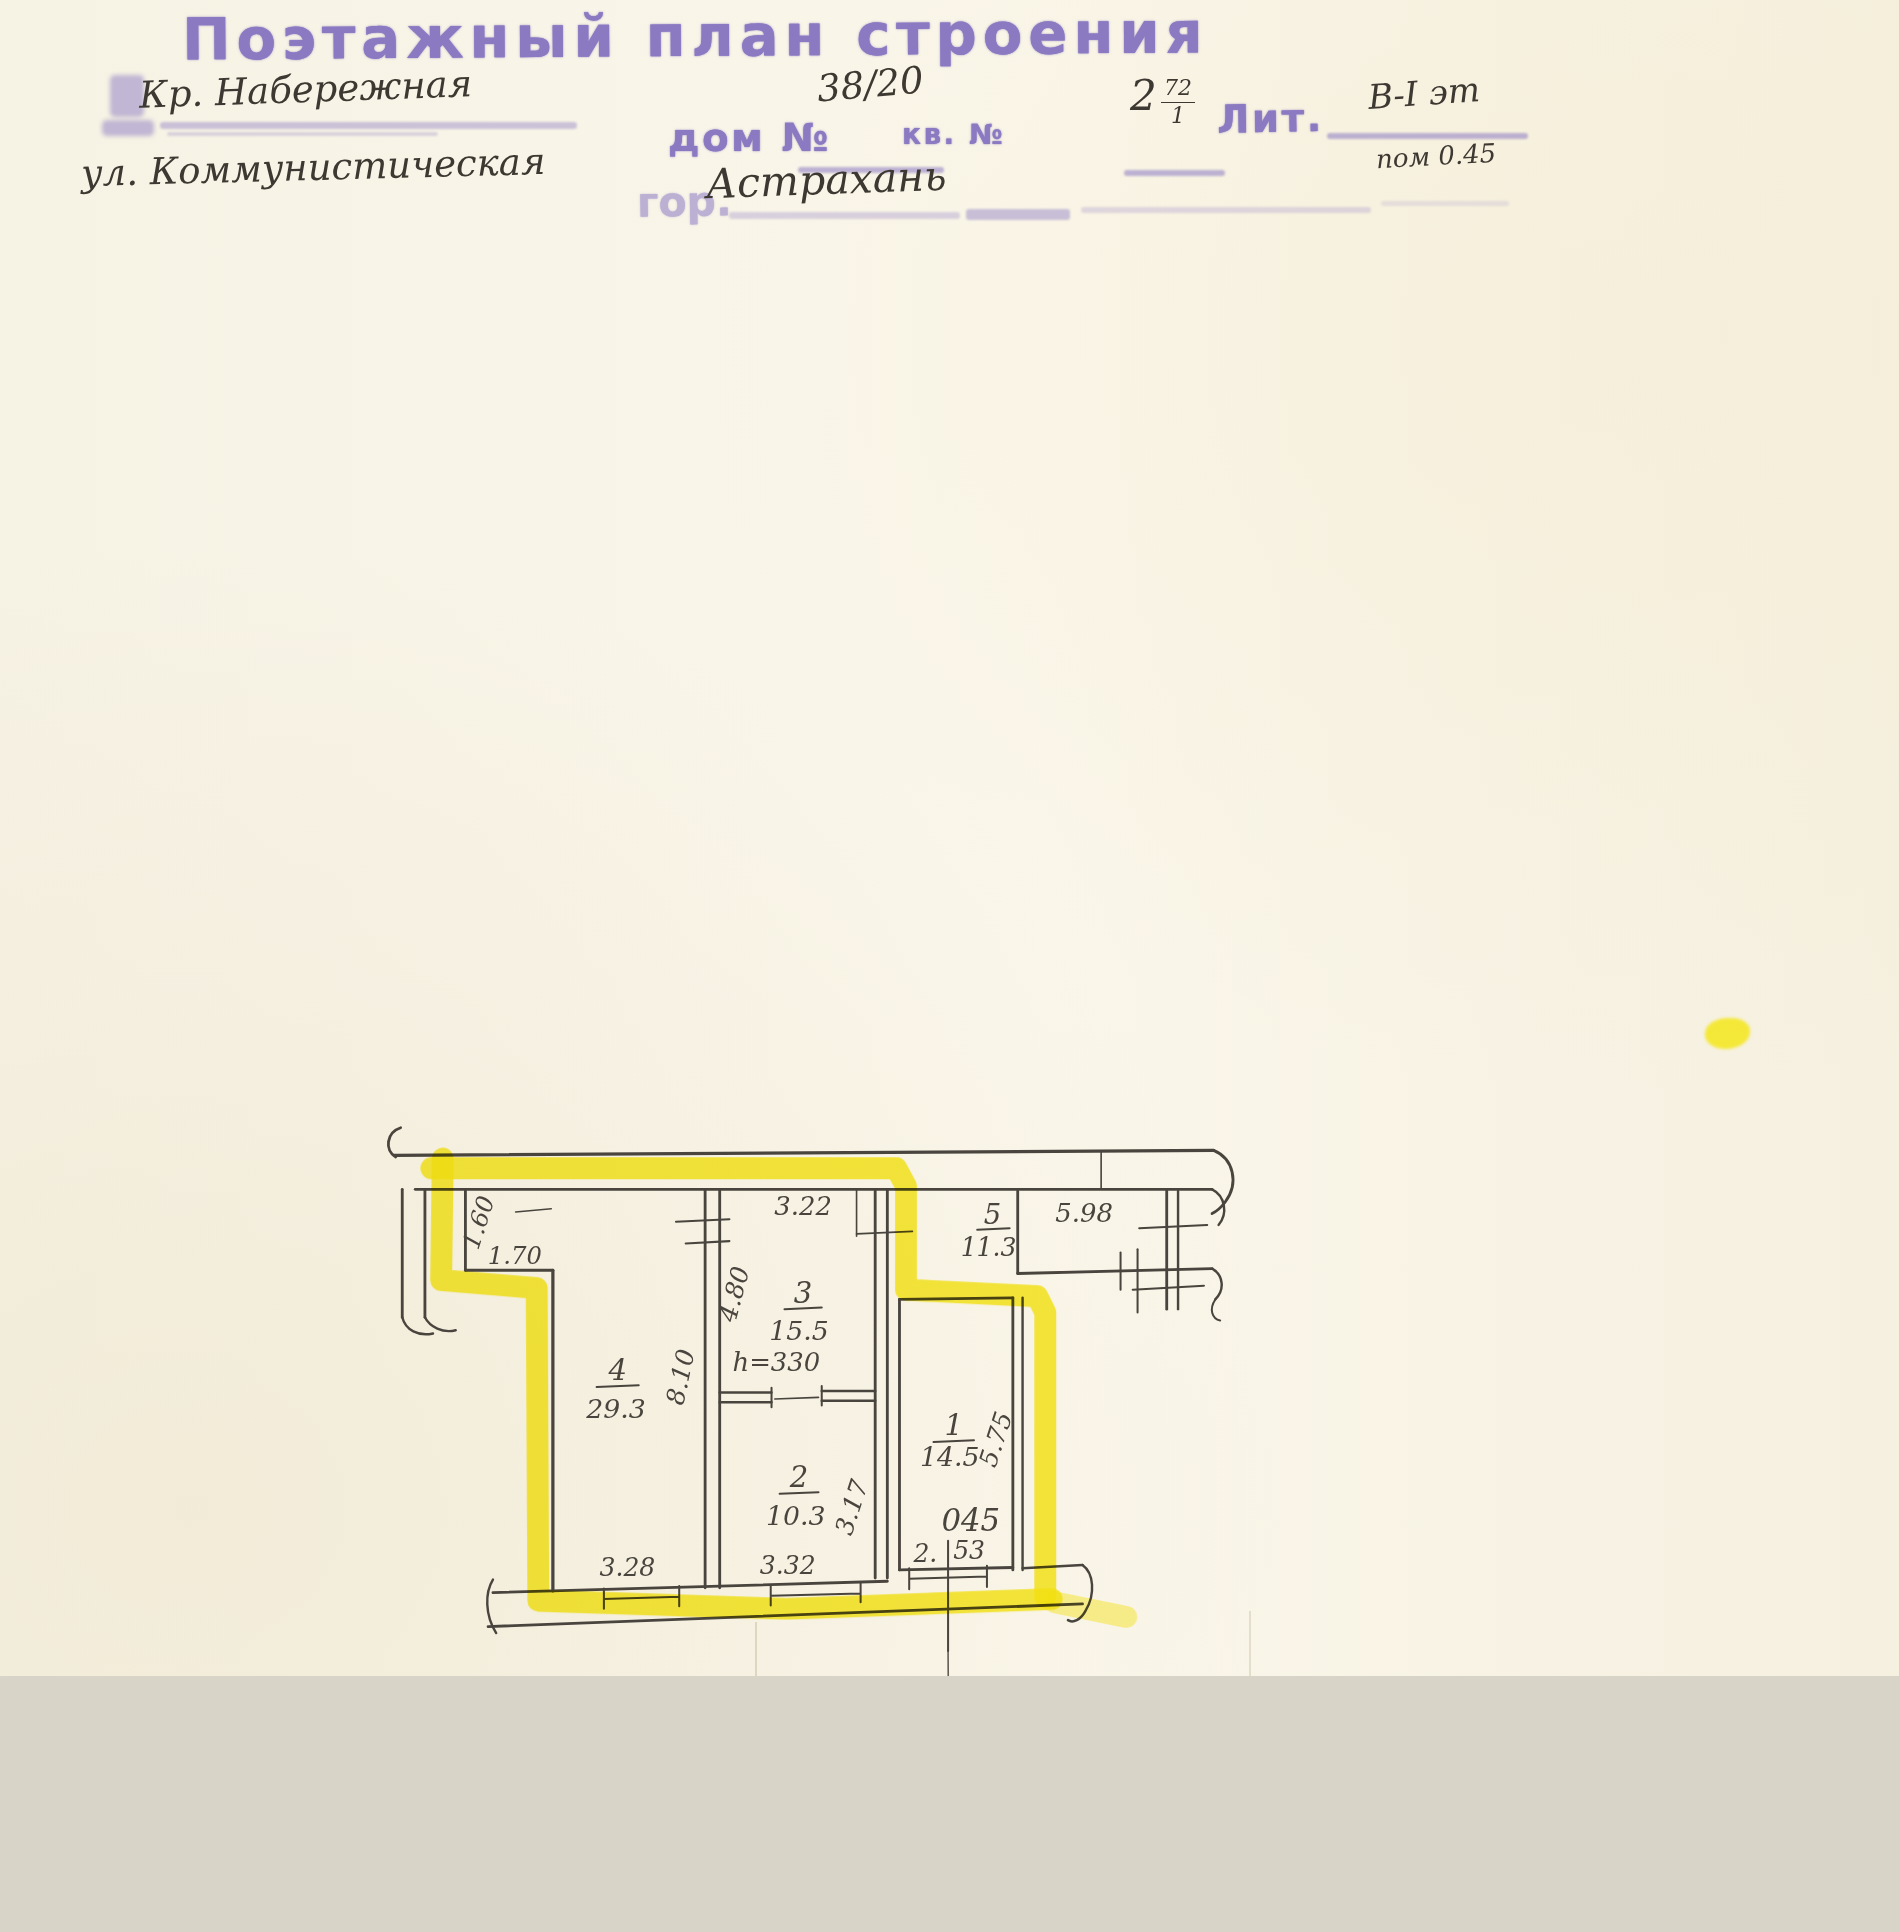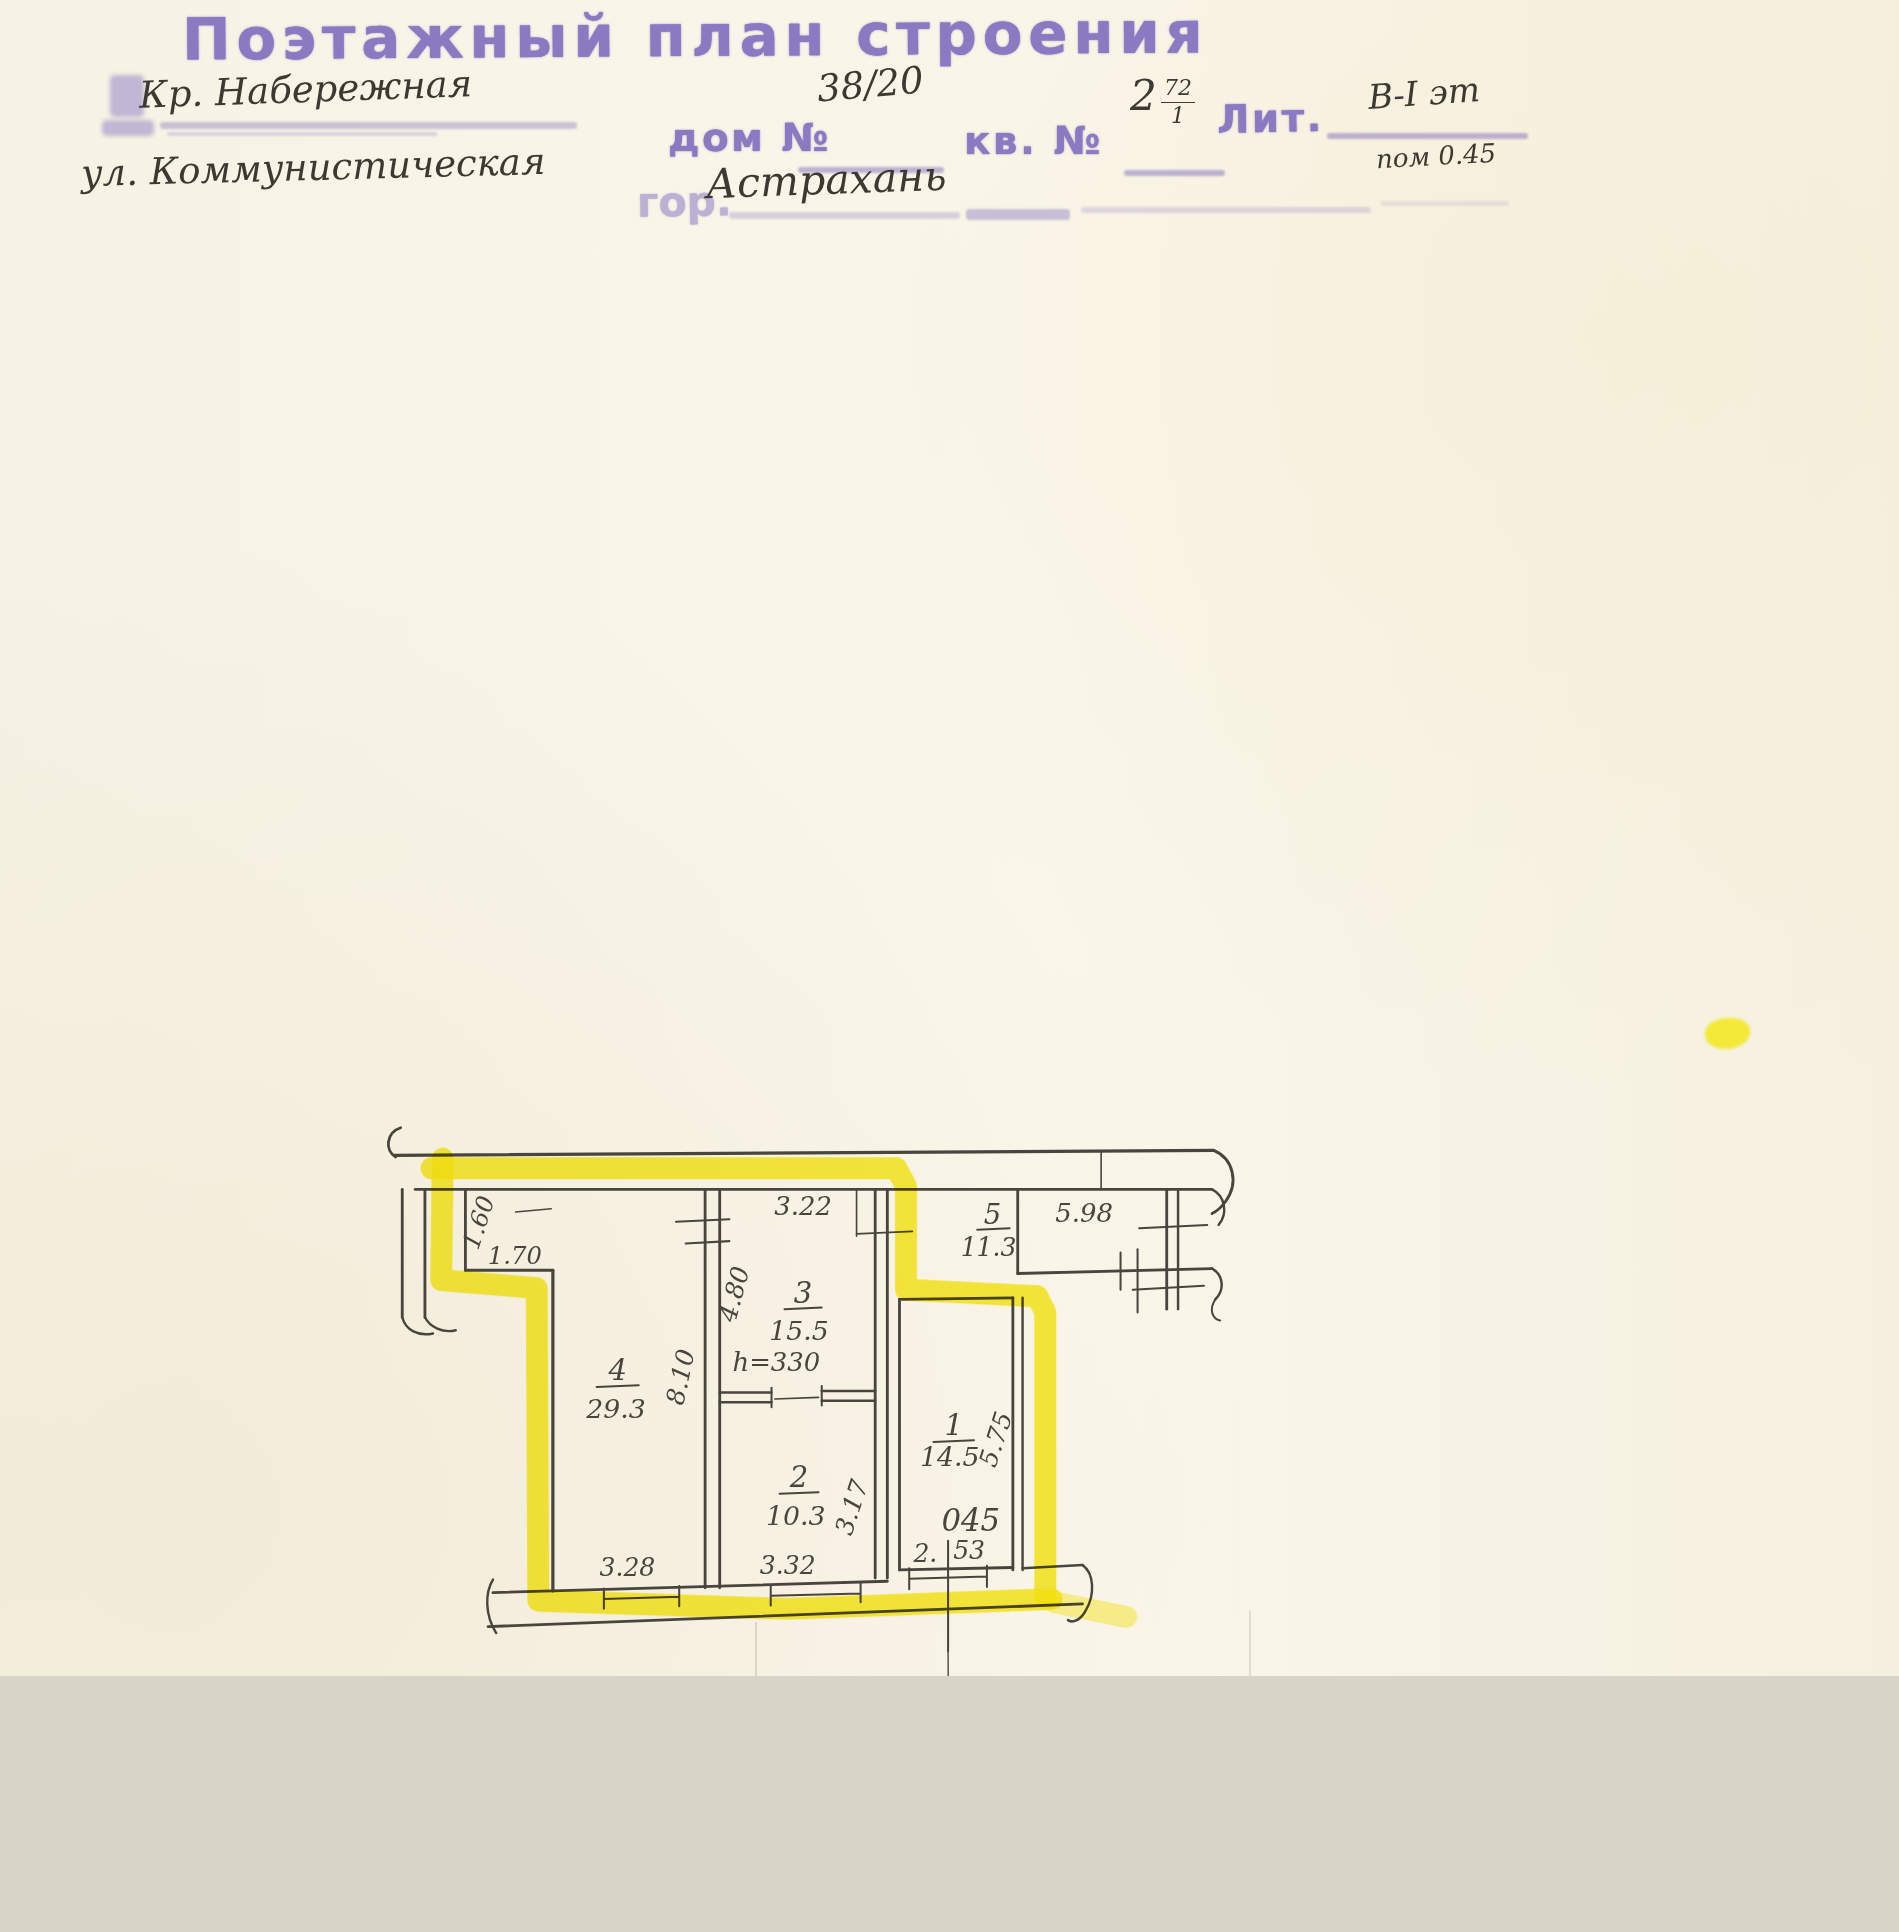--- a/index.html
+++ b/index.html
@@ -58,21 +58,21 @@
   <div class="pblob" style="left:102px;top:120px;width:52px;height:16px;"></div>
 
   <div class="abs hand" style="left:139px;top:68px;font-size:37px;transform:rotate(-2deg);">Кр. Набережная</div>
   <div class="pline" style="left:160px;top:122px;width:417px;height:7.3px;opacity:.75;"></div>
   <div class="pline" style="left:167px;top:132px;width:271px;height:4px;opacity:.5;"></div>
 
   <div class="abs stamp" style="left:668px;top:115px;font-size:39px;letter-spacing:2.4px;">дом №</div>
   <div class="abs hand" style="left:817px;top:63px;font-size:37px;transform:rotate(-5deg);">38/20</div>
   <div class="pline" style="left:798px;top:167px;width:146px;height:5.7px;"></div>
 
-  <div class="abs stamp" style="left:964px;top:118px;font-size:39px;letter-spacing:2.4px;">кв. №</div>
+  <div class="abs stamp" style="left:902px;top:118px;font-size:28px;letter-spacing:2.4px;">кв. №</div>
   <div class="abs hand" style="left:1130px;top:71px;font-size:42px;">
     <span>2</span><span class="frac">
         <span class="ftop">72</span>
         <span class="fbot">1</span>
       </span>
   </div>
   <div class="pline" style="left:1124px;top:170px;width:101px;height:5.7px;"></div>
 
   <div class="abs stamp" style="left:1217px;top:96px;font-size:39px;letter-spacing:2.4px;transform:rotate(-1deg);">Лит.</div>
   <div class="pline" style="left:1327px;top:133px;width:201px;height:5.7px;"></div>

